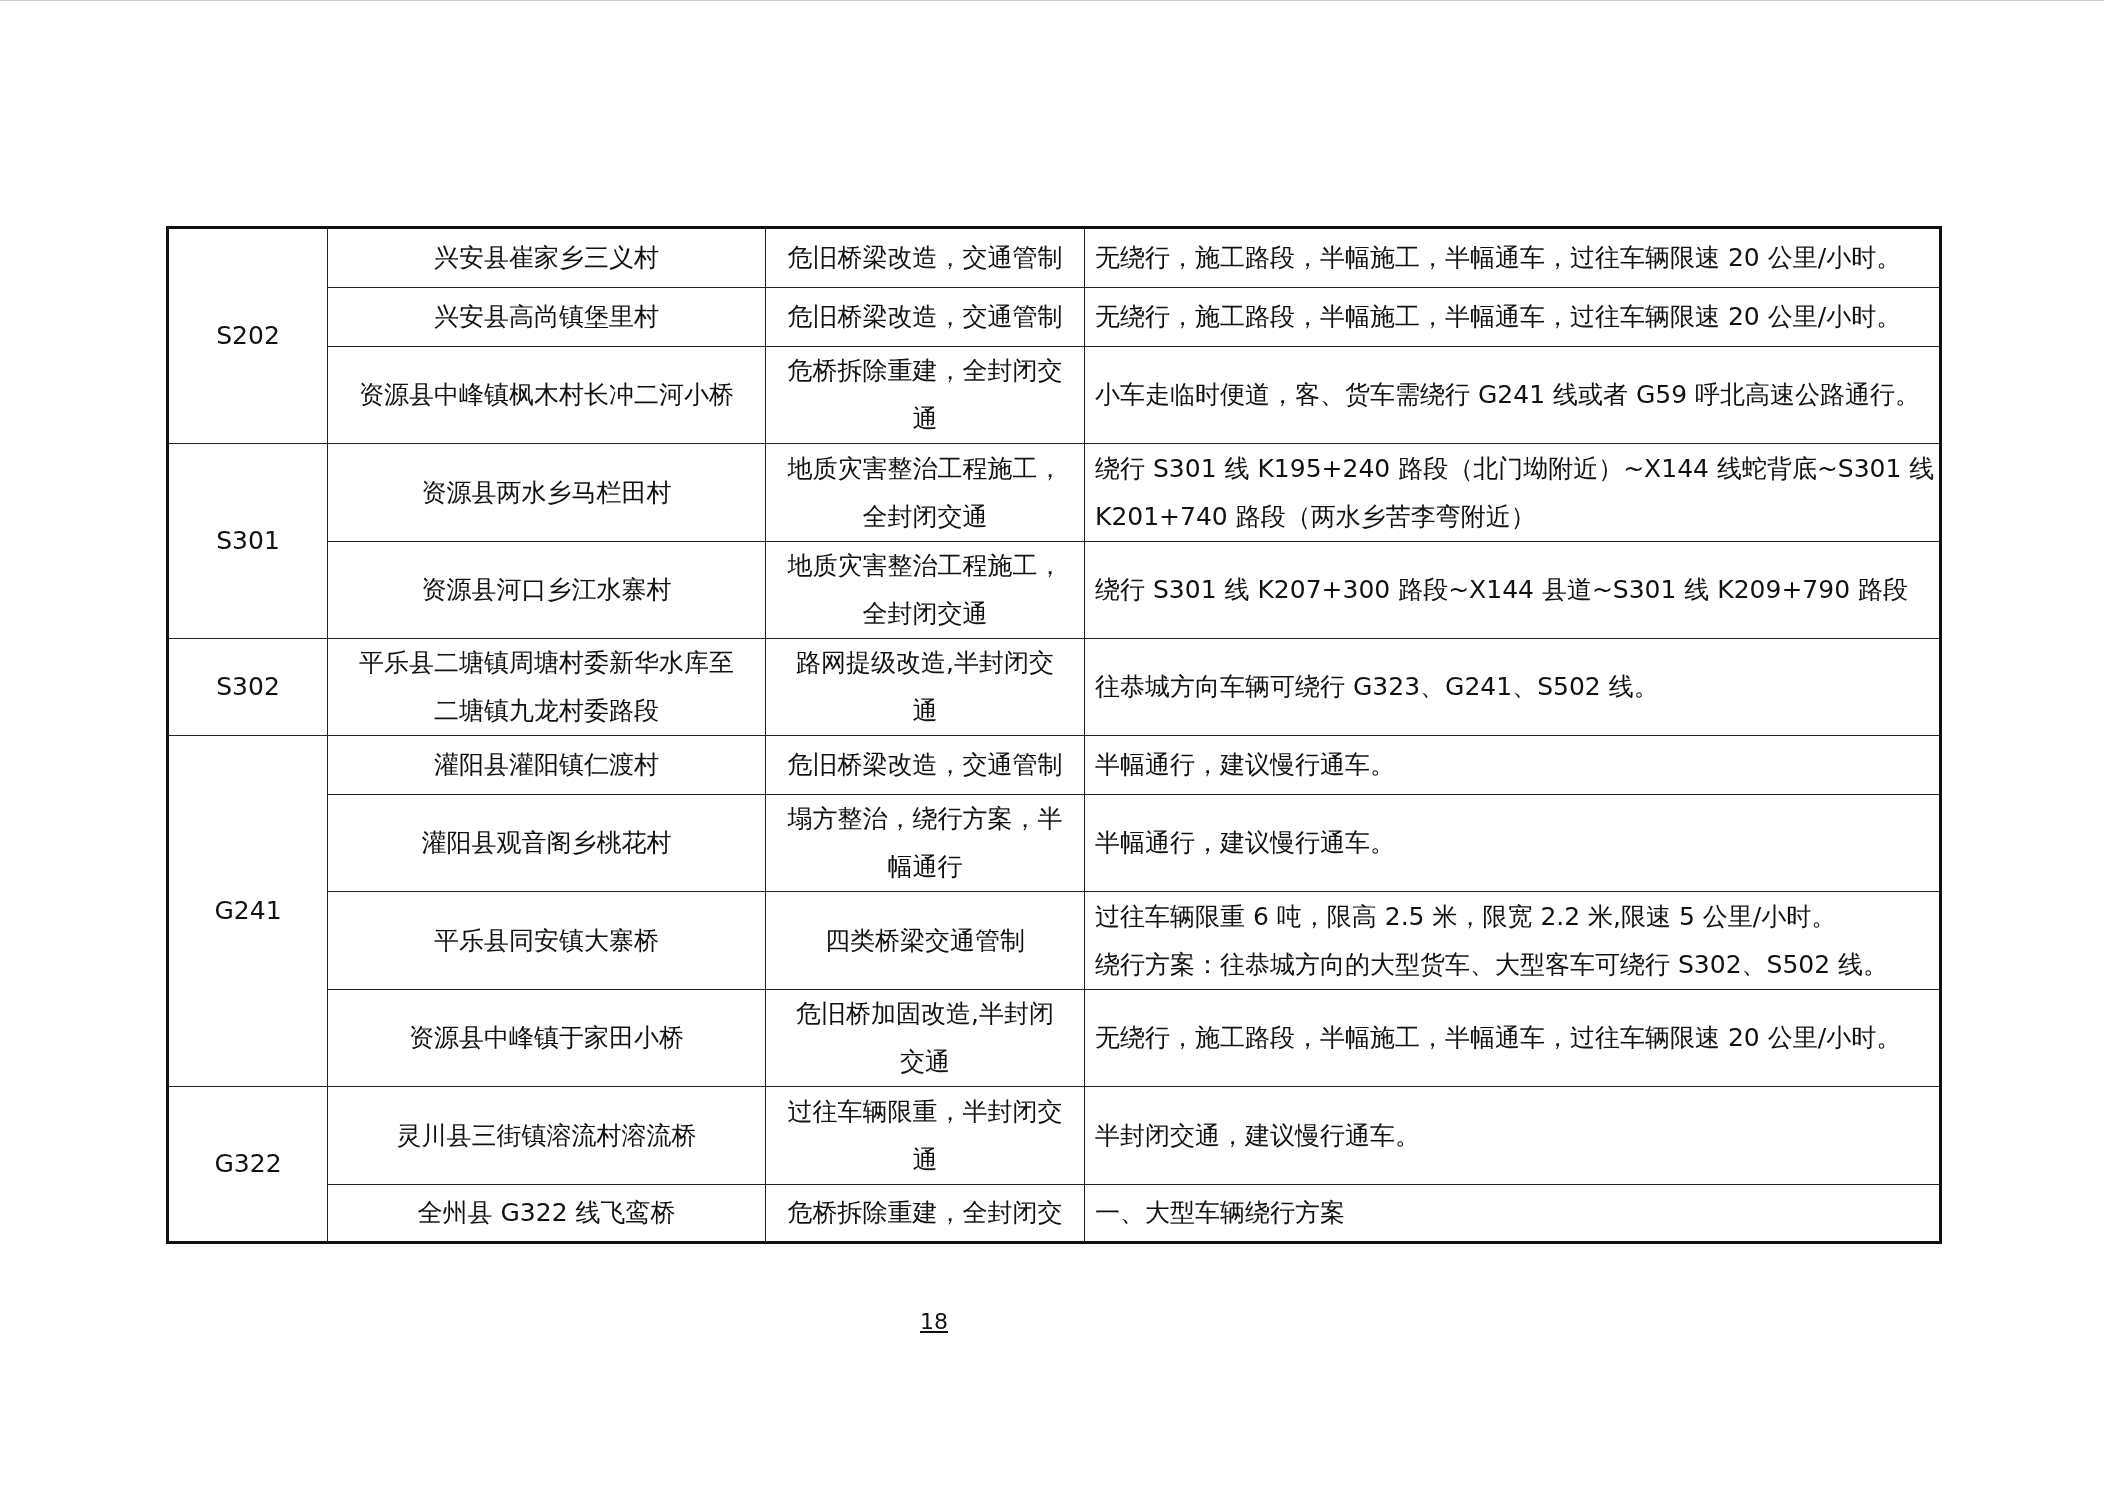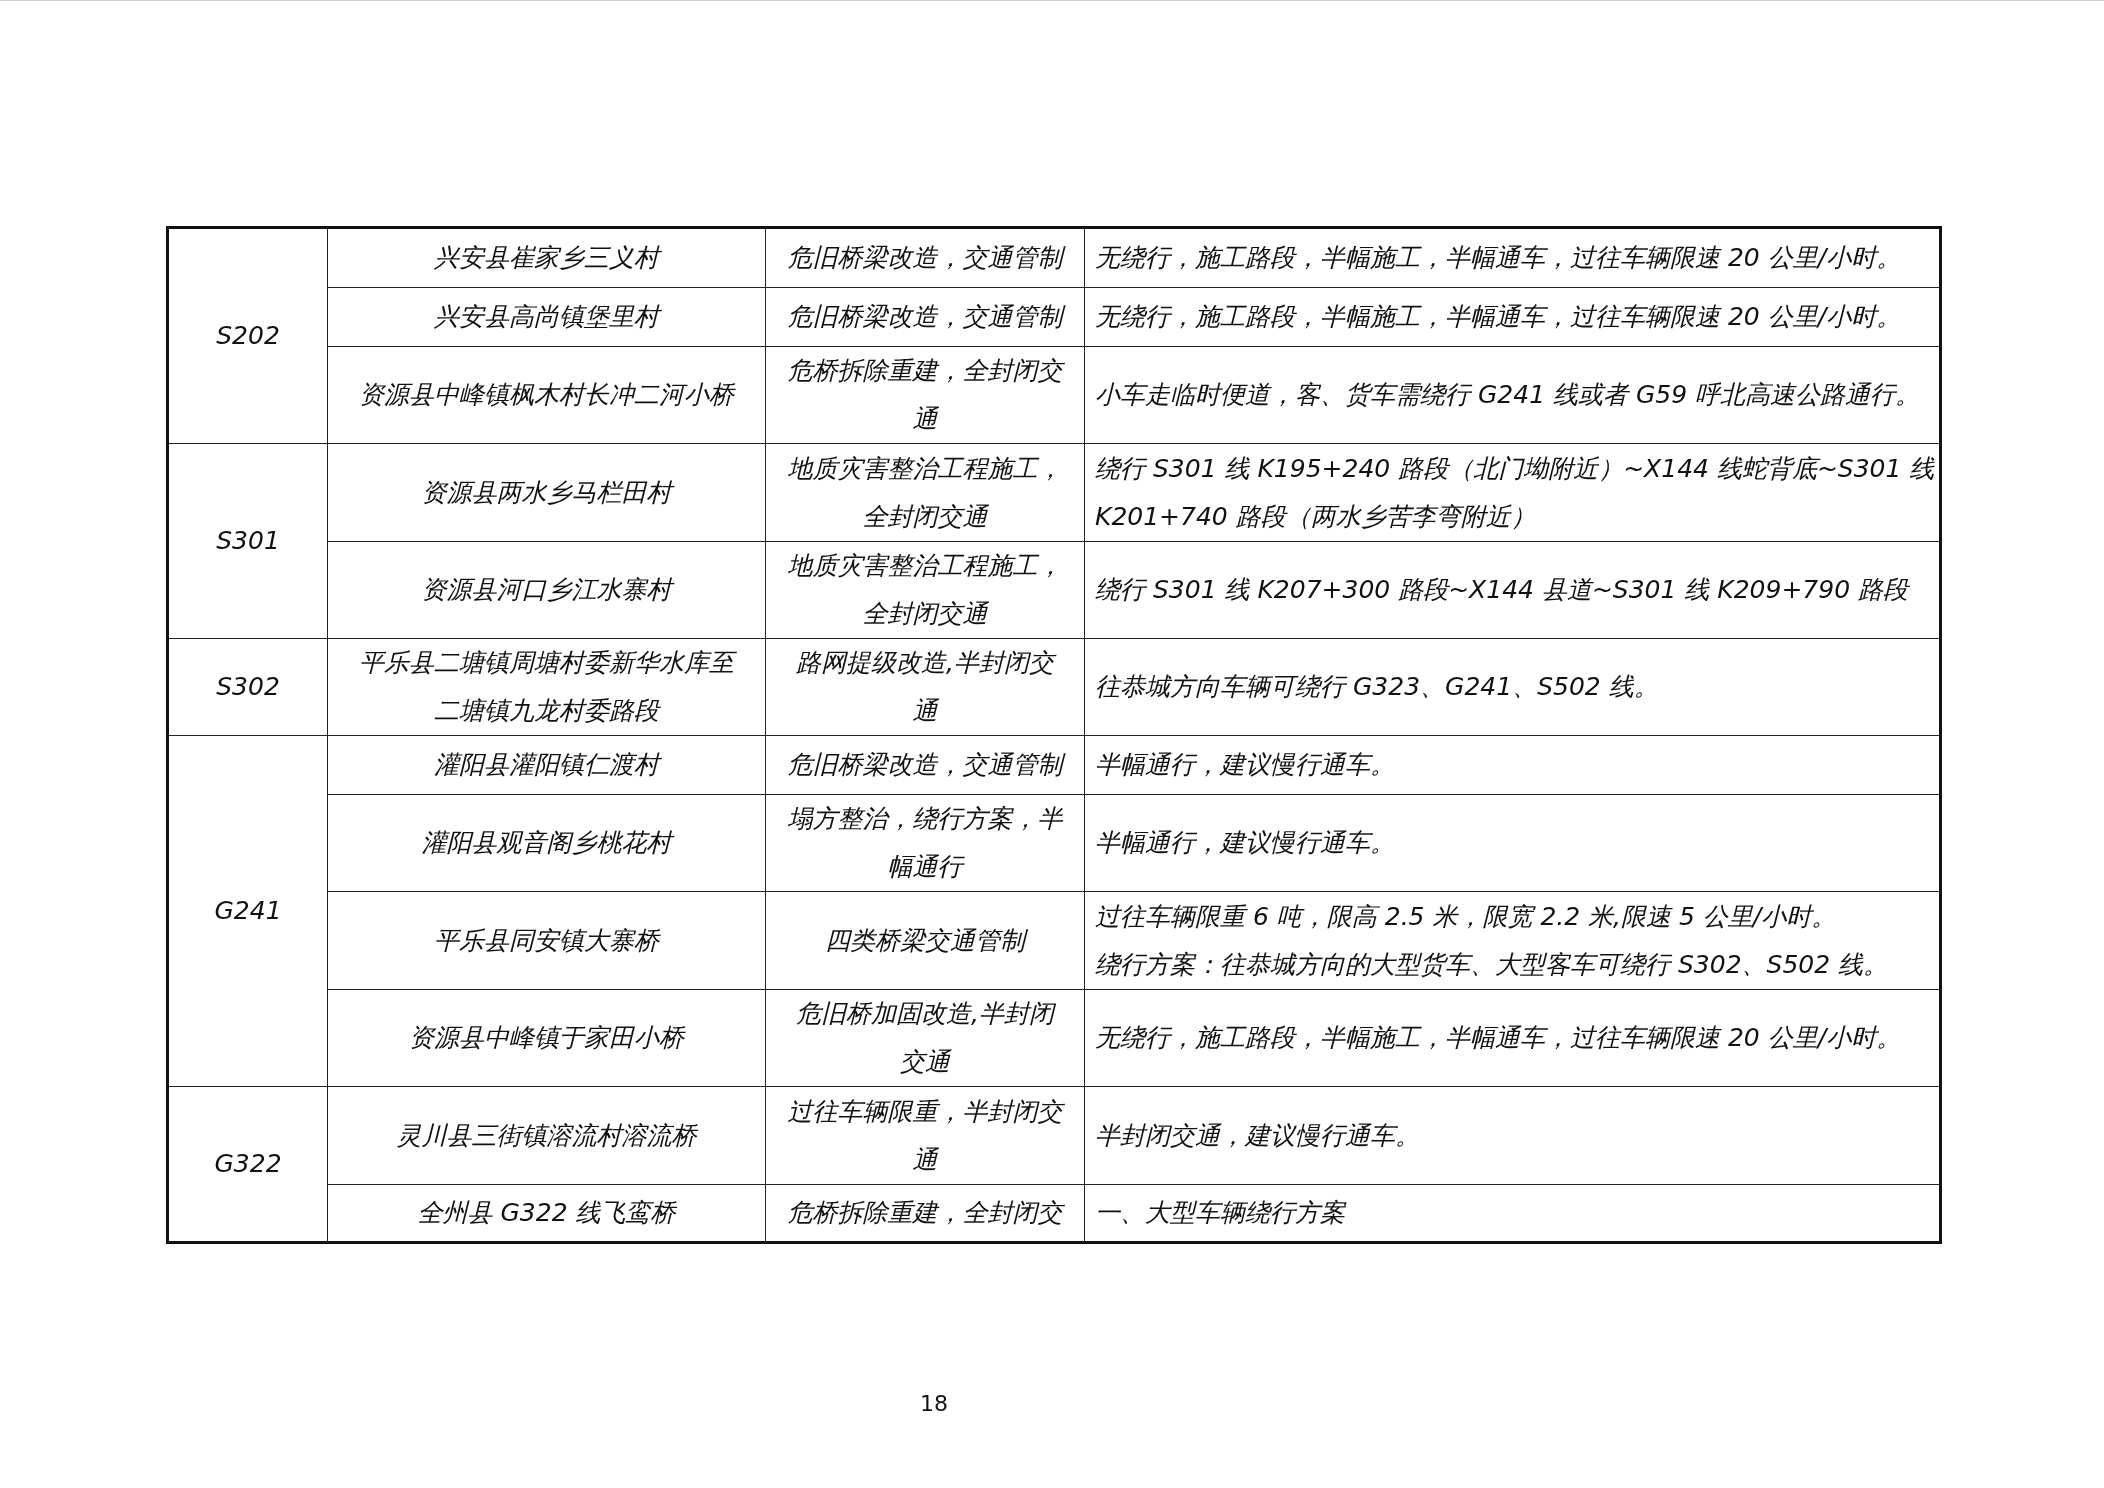--- a/index.html
+++ b/index.html
@@ -2,27 +2,27 @@
 <html><head>
 <meta charset="utf-8">
 <style>
   html, body { margin:0; padding:0; background:#ffffff; }
   body { width:2104px; height:1488px; position:relative; overflow:hidden;
          font-family:"DejaVu Sans","Liberation Sans",sans-serif; color:#111; }
   .topline { position:absolute; left:0; top:0; width:2104px; height:1px; background:#cfcfcf; }
   table.t { position:absolute; left:166px; top:226px; width:1773px;
             border-collapse:collapse; border:3px solid #111; table-layout:fixed; }
   table.t td { border:1.5px solid #222; font-size:25px; line-height:48px;
-               padding:0 10px; vertical-align:middle; box-sizing:border-box;font-style:italic; }
+               padding:0 10px; vertical-align:middle; box-sizing:border-box; }
   td.road { text-align:center; }
   td.loc  { text-align:center; }
   td.typ  { text-align:center; }
   td.det  { text-align:left; padding-left:12px; white-space:nowrap; overflow:visible; }
   .line { display:block; }
-  .pageno { position:absolute; top:1391px; left:0; width:1868px; text-align:center; font-size:22px; }
+  .pageno { position:absolute; top:1309px; left:0; width:1868px; text-align:center; font-size:22px;text-decoration:underline; }
 </style>
 </head>
 <body>
 
 <div class="topline"></div>
 
 <table class="t">
   <colgroup>
     <col style="width:160px">
     <col style="width:438px">

